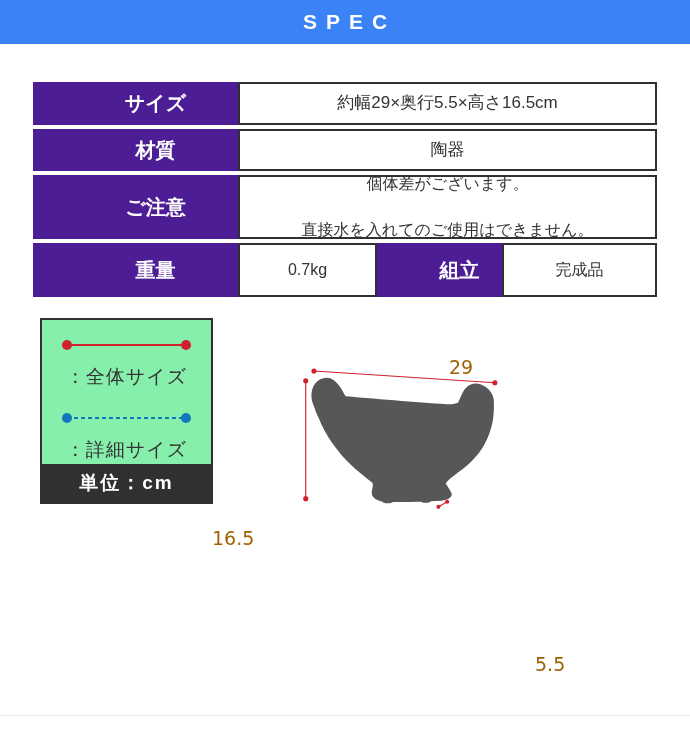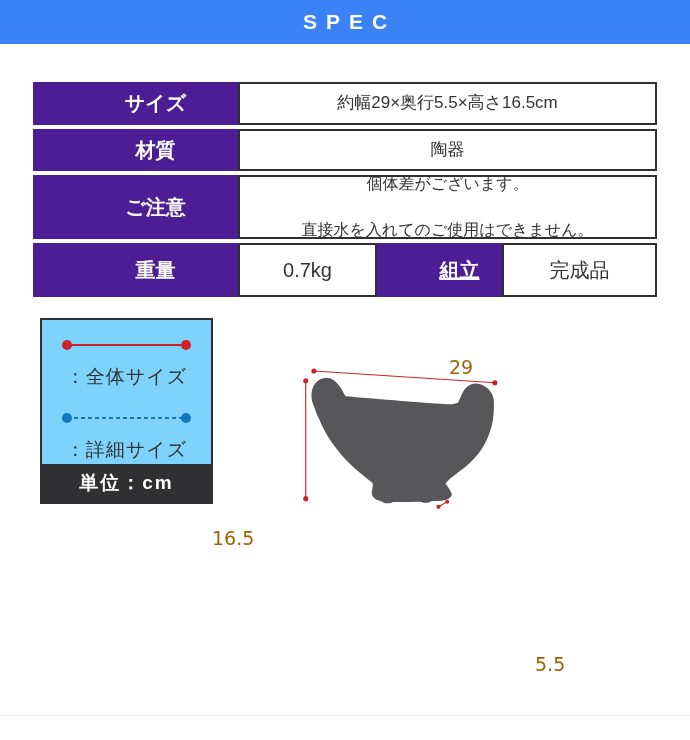--- a/index.html
+++ b/index.html
@@ -11,31 +11,31 @@
     display:flex;align-items:center;justify-content:center;}
   .spec-bar .title{color:#ffffff;font-size:21px;font-weight:bold;letter-spacing:9px;text-indent:9px;}
 
   
   .spec-table{position:absolute;left:33px;top:82px;width:624px;display:flex;flex-direction:column;gap:4px;}
   .spec-table *{box-sizing:border-box;}
   .trow{display:flex;width:100%;}
   .r1{height:43px}.r2{height:42px}.r3{height:64px}.r4{height:54px}
   .th{width:205px;flex:0 0 205px;background:#4c1d95;color:#fff;font-weight:bold;font-size:20px;
     display:flex;align-items:center;justify-content:center;padding-left:40px;}
-  .td{flex:1;background:#fff;border:2px solid #302f31;color:#333;font-size:20px;
+  .td{flex:1;background:#fff;border:2px solid #302f31;color:#333;font-size:16px;
     display:flex;flex-direction:column;align-items:center;justify-content:center;line-height:1.3;}
   .td.big{font-size:17px;}
   .td .vline{display:block;}
   .td.multi{gap:25px;font-size:16px;}
   .r4 .td-small{flex:0 0 139px;}
-  .r4 .th2{flex:0 0 125px;width:125px;text-decoration:underline;}
+  .r4 .th2{flex:0 0 125px;width:125px;}
   .r4 .td2{flex:1;}
 
   
-  .legend{position:absolute;left:40px;top:318px;width:173px;height:186px;background:#7dd3fc;
+  .legend{position:absolute;left:40px;top:318px;width:173px;height:186px;background:#86efac;
     border:2px solid #302f31;box-sizing:border-box;display:flex;flex-direction:column;align-items:center;}
   .legend .key-line{margin-top:19px;flex:0 0 auto;}
   .legend .key-line.second{margin-top:22px;}
   .legend .key-label{margin-top:13px;color:#333;font-size:19px;letter-spacing:1px;white-space:nowrap;}
   .legend .unit-bar{margin-top:auto;width:100%;height:38px;background:#302f31;color:#fff;
     font-size:19px;font-weight:bold;display:flex;align-items:center;justify-content:center;letter-spacing:2px;}
 
   
   .diagram-svg{position:absolute;left:230px;top:350px;}
   .dim{position:absolute;color:#a16207;font-weight:normal;font-family:"DejaVu Sans",sans-serif;font-size:19px;line-height:1;}

